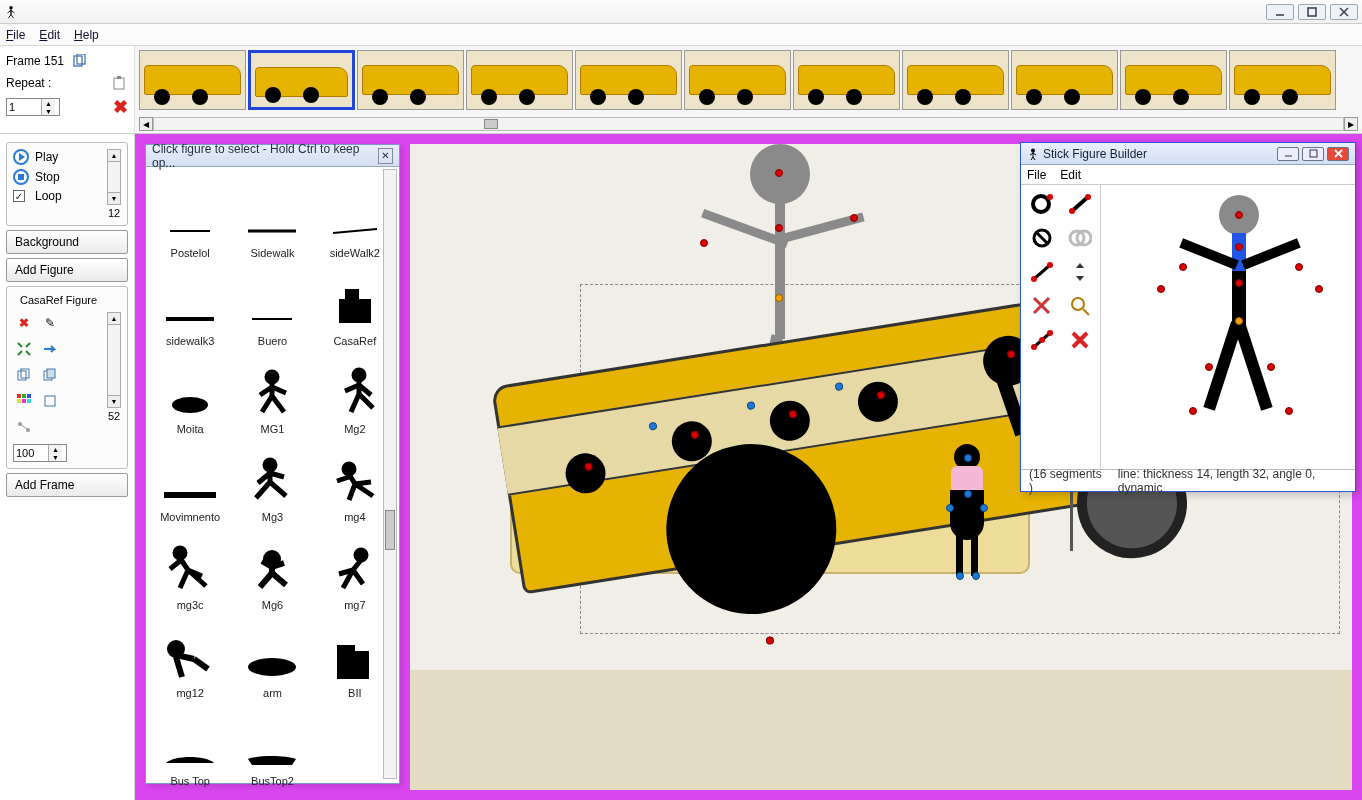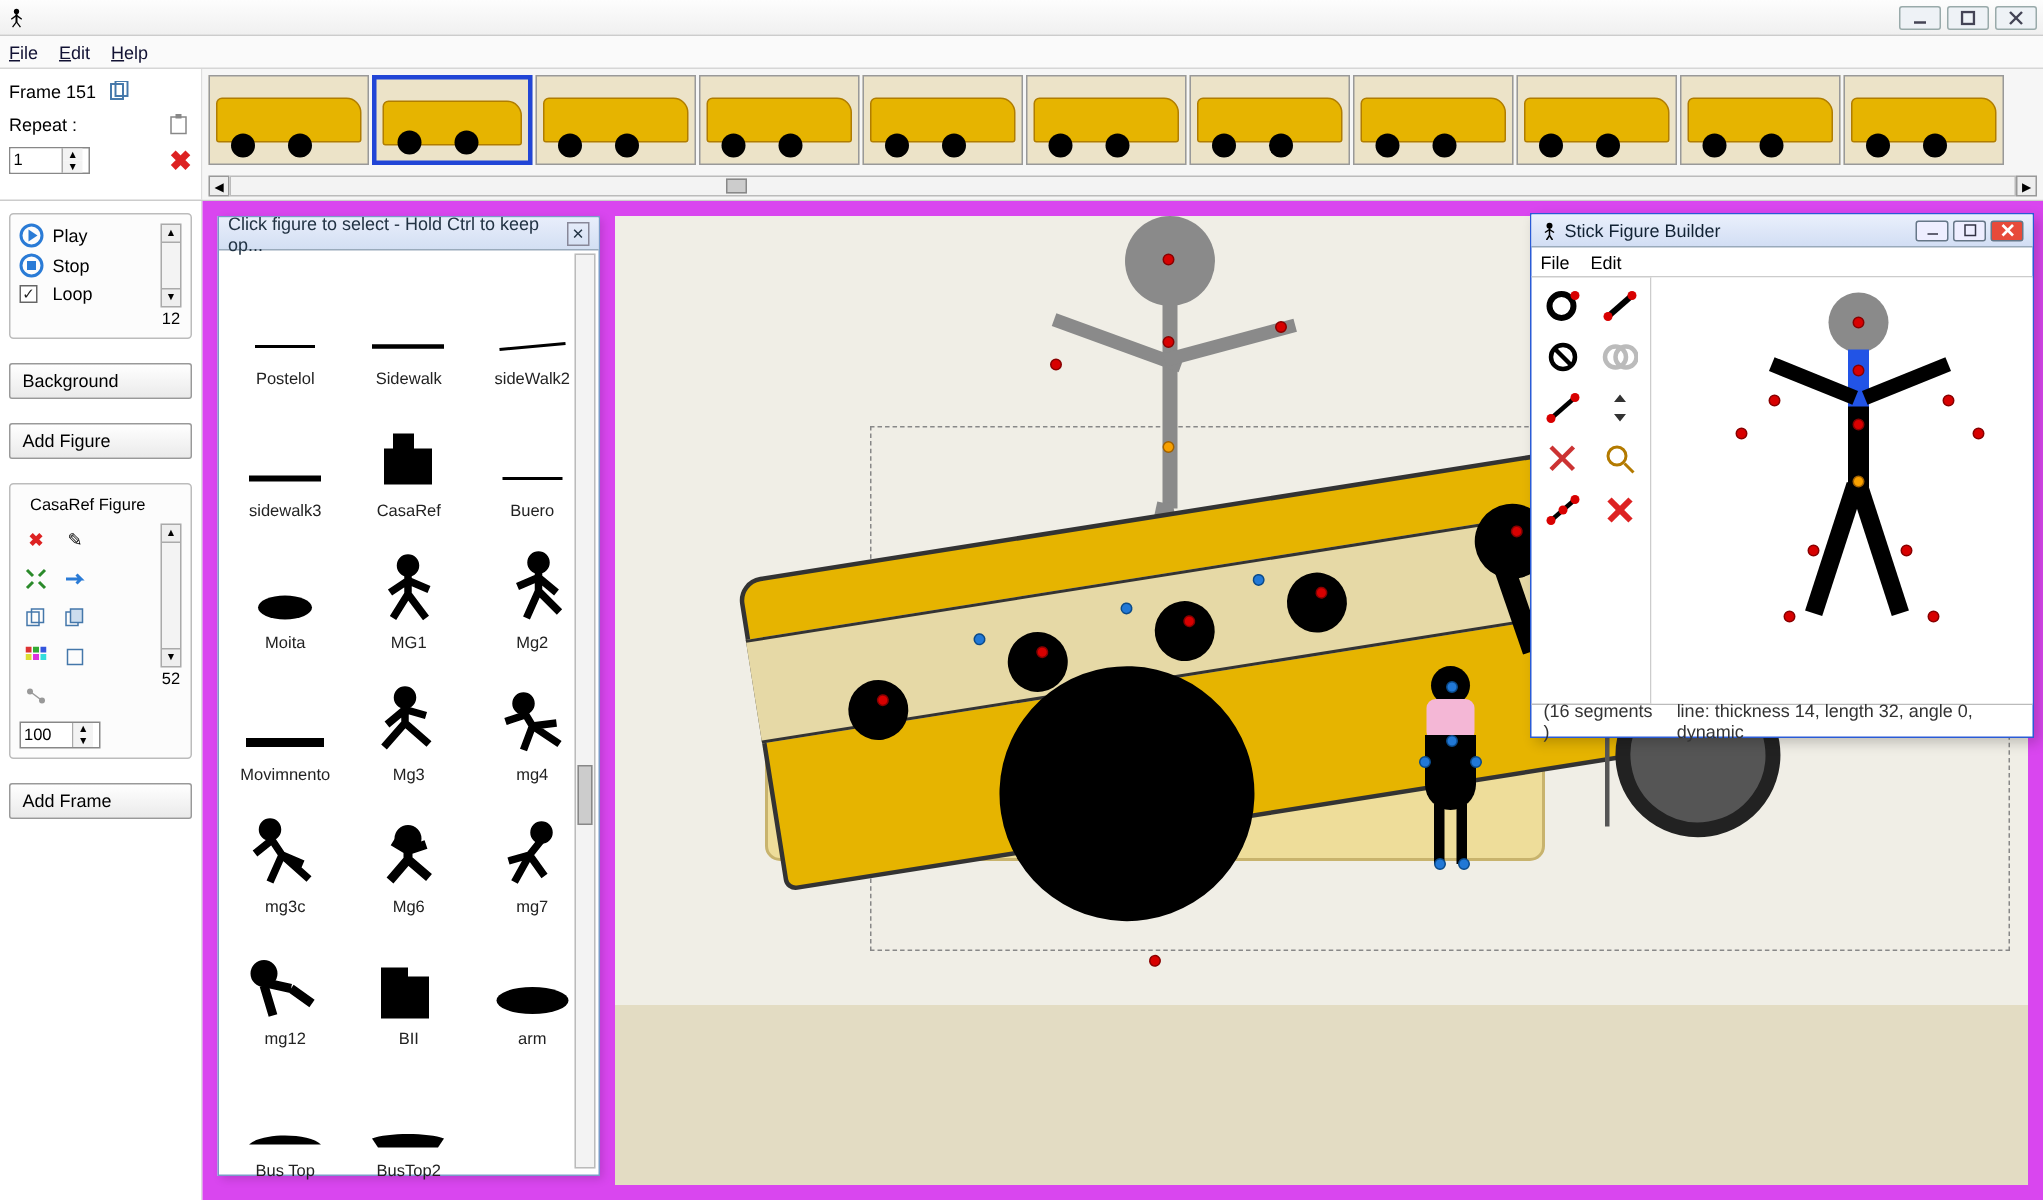--- a/index.html
+++ b/index.html
@@ -36,21 +36,21 @@
 .thumb .bus{position:absolute;left:4px;right:4px;top:14px;height:30px;background:#e6b400;border:1px solid #b07d00;border-radius:4px 10px 2px 2px}
 .thumb .w1,.thumb .w2{position:absolute;bottom:4px;width:16px;height:16px;background:#000;border-radius:50%}
 .thumb .w1{left:14px}.thumb .w2{left:52px}
 .timeline .hscroll{position:absolute;bottom:2px;left:4px;right:4px;height:14px;display:flex;align-items:center}
 .timeline .hscroll .arrow{width:14px;height:14px;border:1px solid #999;background:#eee;display:flex;align-items:center;justify-content:center;font-size:8px;cursor:pointer}
 .timeline .hscroll .track{flex:1;height:14px;border:1px solid #bbb;background:#f3f3f3;position:relative}
 .timeline .hscroll .knob{position:absolute;left:330px;top:1px;width:14px;height:10px;background:#ccc;border:1px solid #888}
 
 
 .main{display:flex;height:calc(800px - 24px - 22px - 88px);}
-.leftcol{width:135px;padding:8px 6px;display:flex;flex-direction:column;gap:16px;border-right:1px solid #ddd}
+.leftcol{width:135px;padding:8px 6px;display:flex;flex-direction:column;gap:4px;border-right:1px solid #ddd}
 .panel{border:1px solid #bcbcbc;border-radius:3px;padding:6px 6px;background:#fcfcfc}
 .panel .row{display:flex;align-items:center;gap:6px;margin-bottom:4px}
 .playbtn{display:flex;align-items:center;gap:4px;cursor:pointer}
 .playbtn .circ{width:16px;height:16px;border-radius:50%;border:2px solid #2a7bd6;display:flex;align-items:center;justify-content:center}
 .playbtn .circ .tri{width:0;height:0;border-left:6px solid #2a7bd6;border-top:4px solid transparent;border-bottom:4px solid transparent;margin-left:2px}
 .playbtn .circ .sq{width:6px;height:6px;background:#2a7bd6}
 .vslider{width:14px;height:56px;border:1px solid #aaa;position:relative;margin-left:auto;background:#f3f3f3}
 .vslider .arrow{height:12px;display:flex;align-items:center;justify-content:center;font-size:7px;background:#eee;border-bottom:1px solid #aaa;cursor:pointer}
 .vslider .arrow:last-child{border-bottom:none;border-top:1px solid #aaa;position:absolute;bottom:0;left:0;right:0}
 .btn{border:1px solid #999;border-radius:2px;background:linear-gradient(#fff,#eaeaea);padding:4px 8px;cursor:pointer;}
@@ -401,33 +401,33 @@
             <div class="thumb2">
               <svg width="60" height="52" viewBox="0 0 60 52">
                 <line x1="6" y1="40" x2="54" y2="40" stroke="#000" stroke-width="4"></line>
               </svg>
             </div>
             <div class="lab">sidewalk3</div>
           </div>
           <div class="figitem">
             <div class="thumb2">
               <svg width="60" height="52" viewBox="0 0 60 52">
+                <line x1="10" y1="40" x2="50" y2="40" stroke="#000" stroke-width="2"></line>
+              </svg>
+            </div>
+            <div class="lab">Buero</div>
+          </div>
+          <div class="figitem">
+            <div class="thumb2">
+              <svg width="60" height="52" viewBox="0 0 60 52">
                 <rect x="14" y="20" width="32" height="24" fill="#000"></rect>
                 <rect x="20" y="10" width="14" height="12" fill="#000"></rect>
               </svg>
             </div>
             <div class="lab">CasaRef</div>
-          </div>
-          <div class="figitem">
-            <div class="thumb2">
-              <svg width="60" height="52" viewBox="0 0 60 52">
-                <line x1="10" y1="40" x2="50" y2="40" stroke="#000" stroke-width="2"></line>
-              </svg>
-            </div>
-            <div class="lab">Buero</div>
           </div>
           <div class="figitem">
             <div class="thumb2">
               <svg width="60" height="52" viewBox="0 0 60 52">
                 <ellipse cx="30" cy="38" rx="18" ry="8" fill="#000"></ellipse>
               </svg>
             </div>
             <div class="lab">Moita</div>
           </div>
           <div class="figitem">
@@ -522,33 +522,33 @@
                   <circle cx="16" cy="18" r="6" fill="#000"></circle>
                   <path d="M16 24l18 4M34 28l14 10M16 26l6 20"></path>
                 </g>
               </svg>
             </div>
             <div class="lab">mg12</div>
           </div>
           <div class="figitem">
             <div class="thumb2">
               <svg width="60" height="52" viewBox="0 0 60 52">
+                <ellipse cx="30" cy="36" rx="24" ry="9" fill="#000"></ellipse>
+              </svg>
+            </div>
+            <div class="lab">arm</div>
+          </div>
+          <div class="figitem">
+            <div class="thumb2">
+              <svg width="60" height="52" viewBox="0 0 60 52">
                 <rect x="12" y="14" width="18" height="34" fill="#000"></rect>
                 <rect x="30" y="20" width="14" height="28" fill="#000"></rect>
               </svg>
             </div>
             <div class="lab">BII</div>
-          </div>
-          <div class="figitem">
-            <div class="thumb2">
-              <svg width="60" height="52" viewBox="0 0 60 52">
-                <ellipse cx="30" cy="36" rx="24" ry="9" fill="#000"></ellipse>
-              </svg>
-            </div>
-            <div class="lab">arm</div>
           </div>
           <div class="figitem">
             <div class="thumb2">
               <svg width="60" height="52" viewBox="0 0 60 52">
                 <path d="M6 44c8-8 40-8 48 0z" fill="#000"></path>
               </svg>
             </div>
             <div class="lab">Bus Top</div>
           </div>
           <div class="figitem">

